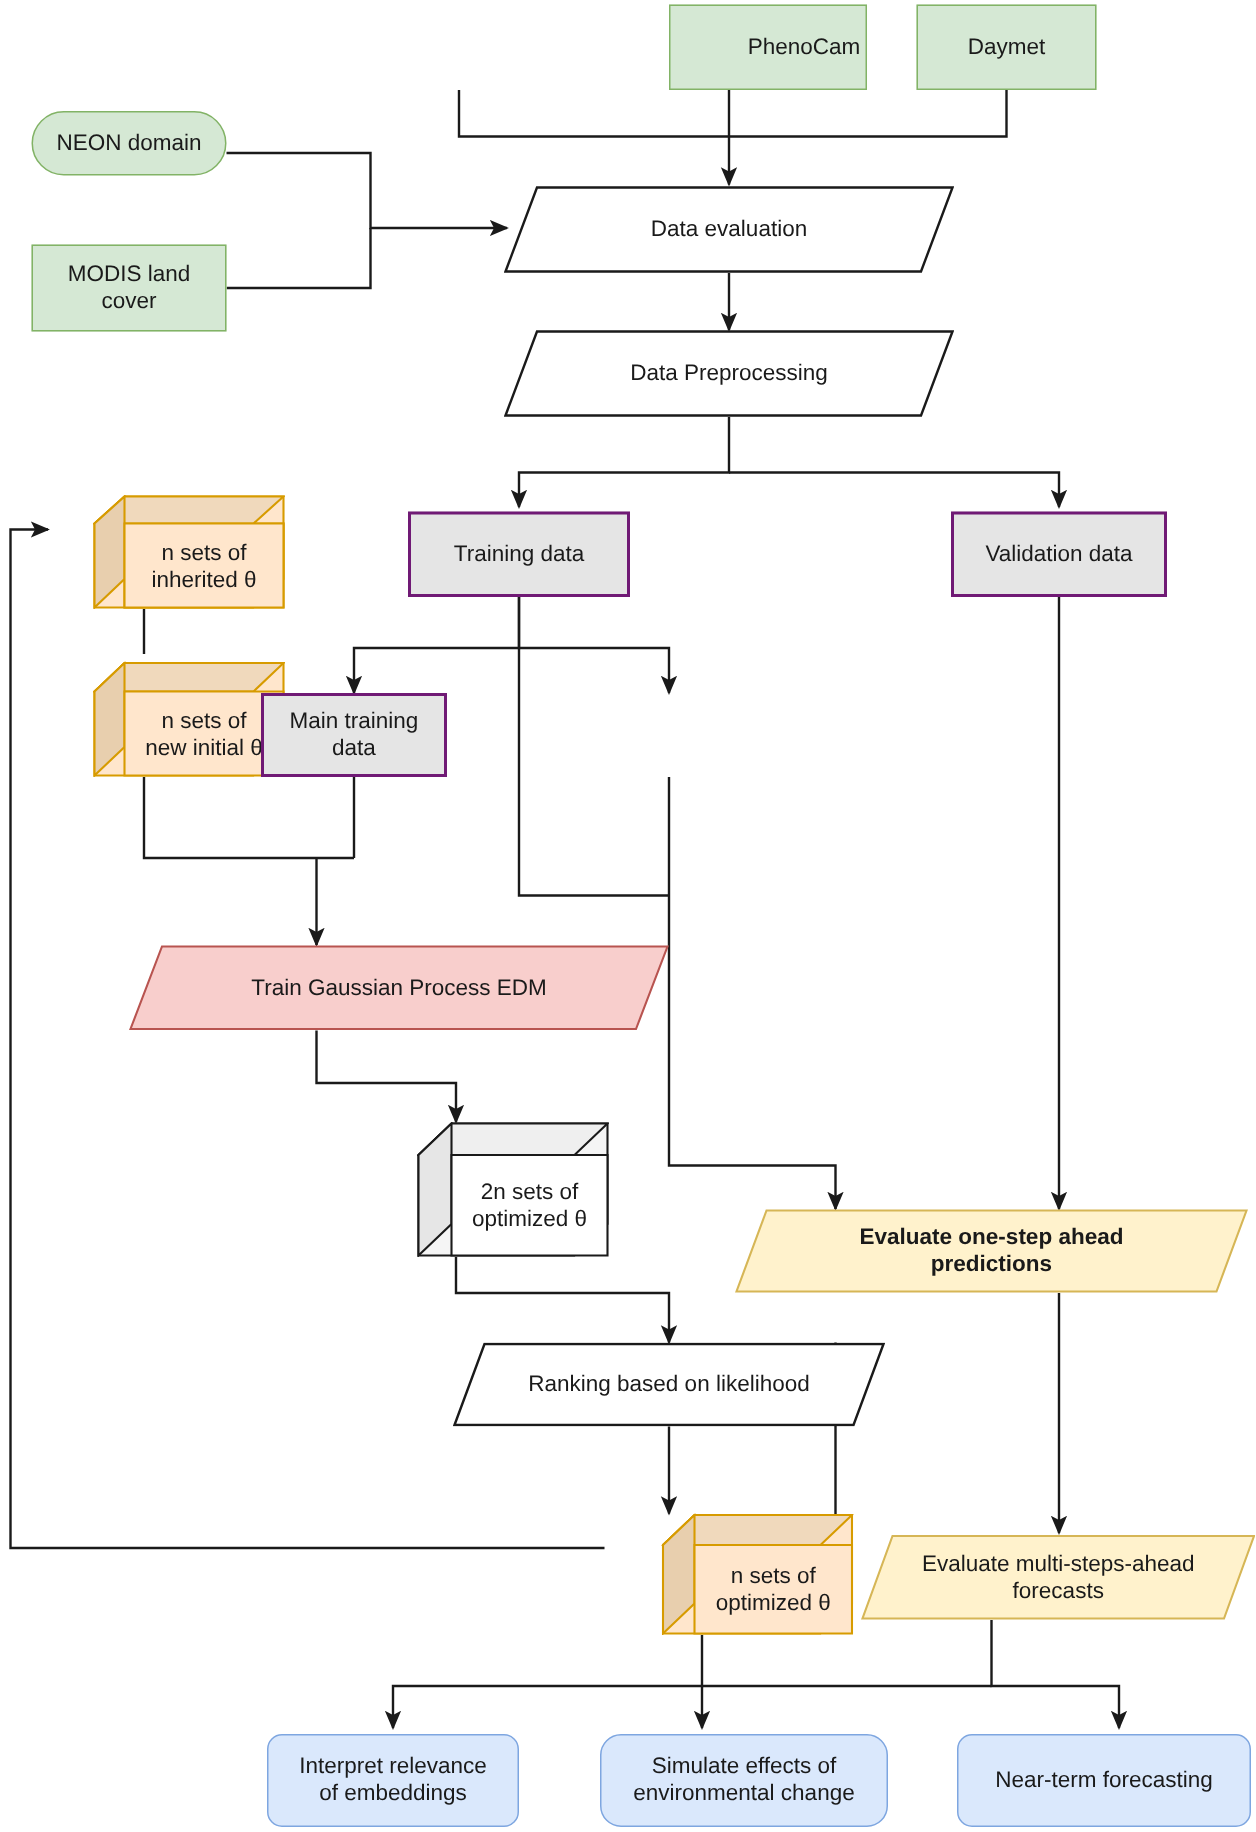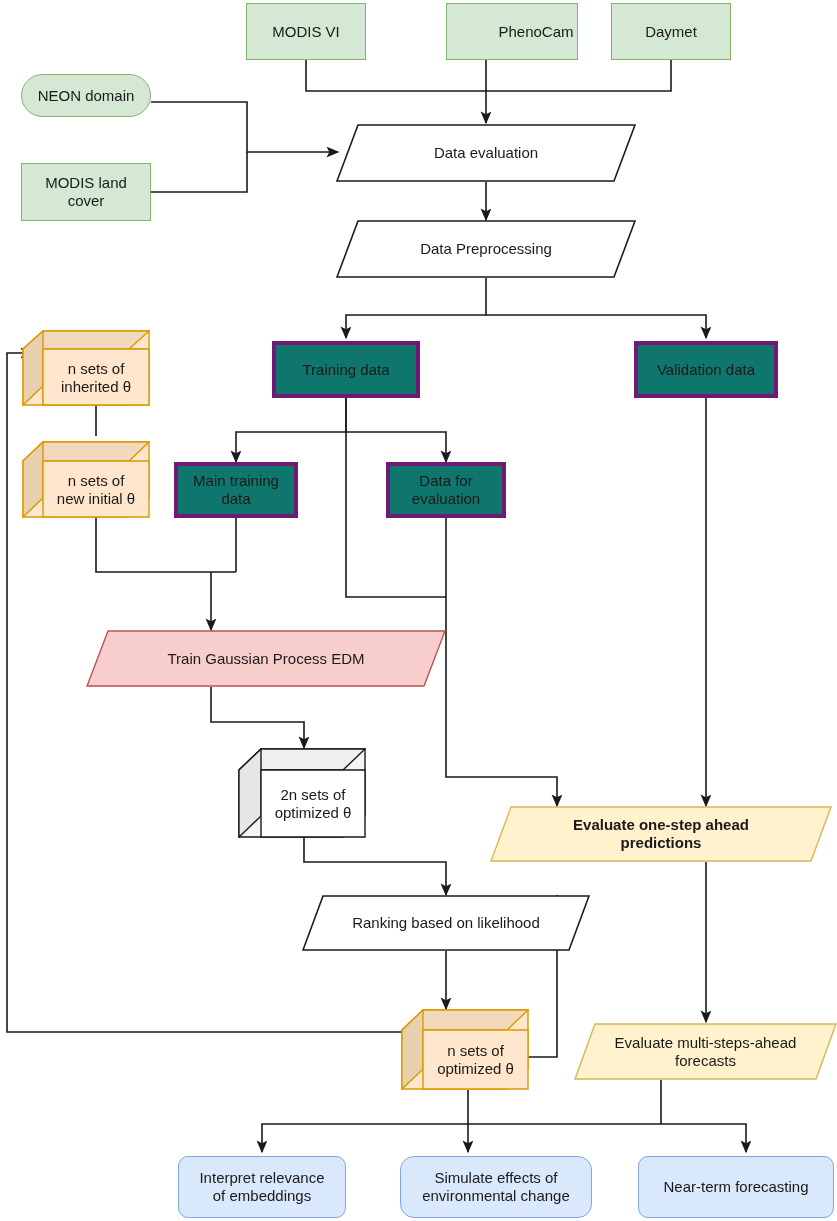--- a/index.html
+++ b/index.html
@@ -37,22 +37,22 @@
     white-space: pre-line;
   }
   
   .rect-green {
     background: #d5e8d4;
     border: 1px solid #82b366;
     font-size: 15px;
   }
   
   .rect-plain {
-    background: #0f766e;
-    border: 4px solid #701a75;
+    background: #e5e5e5;
+    border: 2px solid #701a75;
     font-size: 15px;
   }
   
   .rect-blue {
     background: #dae8fc;
     border: 1px solid #7ea6e0;
     border-radius: 10px;
     font-size: 15px;
   }
   
@@ -75,20 +75,21 @@
     text-align: center;
     font-size: 15px;
     color: #1a1a1a;
     line-height: 1.18;
     white-space: pre-line;
   }
   
   .cube {
     position: absolute;
     box-sizing: border-box;
+    margin-left: 40px;
   }
   .cube .cshape {
     position: absolute;
     left: 0; top: 0;
     width: 100%; height: 100%;
   }
   .cube .clabel {
     position: absolute;
     left: 22px;
     top: 18px;
@@ -161,23 +162,20 @@
       <path d="M403,1032 L7,1032 L7,353 L32,353" marker-end="url(#arrow)"></path>
 
       <path d="M468,1090 L468,1124 L262,1124 L262,1152" marker-end="url(#arrow)"></path>
       <path d="M468,1124 L468,1152" marker-end="url(#arrow)"></path>
 
       <path d="M661,1080 L661,1124 L746,1124 L746,1152" marker-end="url(#arrow)"></path>
       <path d="M661,1124 L468,1124"></path>
     </g>
   </svg>
 
-  <div class="node rect-green" style="left:246px; top:3px; width:120px; height:57px;">
-    <span>MODIS VI</span>
-  </div>
 
   <div class="node rect-green" style="left:446px; top:3px; width:132px; height:57px;padding-left:48px;">
     <span>PhenoCam</span>
   </div>
 
   <div class="node rect-green" style="left:611px; top:3px; width:120px; height:57px;">
     <span>Daymet</span>
   </div>
 
   <div class="node rect-green" style="left:21px; top:74px; width:130px; height:43px;border-radius:28px;">
@@ -232,24 +230,20 @@
     </svg>
     <div class="clabel" style="left:22px; top:21px; right:2px; bottom:1px;">n sets of
 new initial θ</div>
   </div>
 
   <div class="node rect-plain" style="left:174px; top:462px; width:124px; height:56px;">
     <span>Main training
 data</span>
   </div>
 
-  <div class="node rect-plain" style="left:386px; top:462px; width:120px; height:56px;">
-    <span>Data for
-evaluation</span>
-  </div>
 
   <div class="para" style="left:86px; top:630px; width:360px; height:57px;">
     <svg class="shape" viewBox="0 0 360 57" preserveAspectRatio="none">
       <polygon points="22,1 359,1 338,56 1,56" fill="#f8cecc" stroke="#b85450" stroke-width="1.4" vector-effect="non-scaling-stroke"></polygon>
     </svg>
     <div class="plabel">Train Gaussian Process EDM</div>
   </div>
 
   <div class="cube" style="left:238px; top:748px; width:128px; height:90px;">
     <svg class="cshape" viewBox="0 0 128 90" preserveAspectRatio="none">

